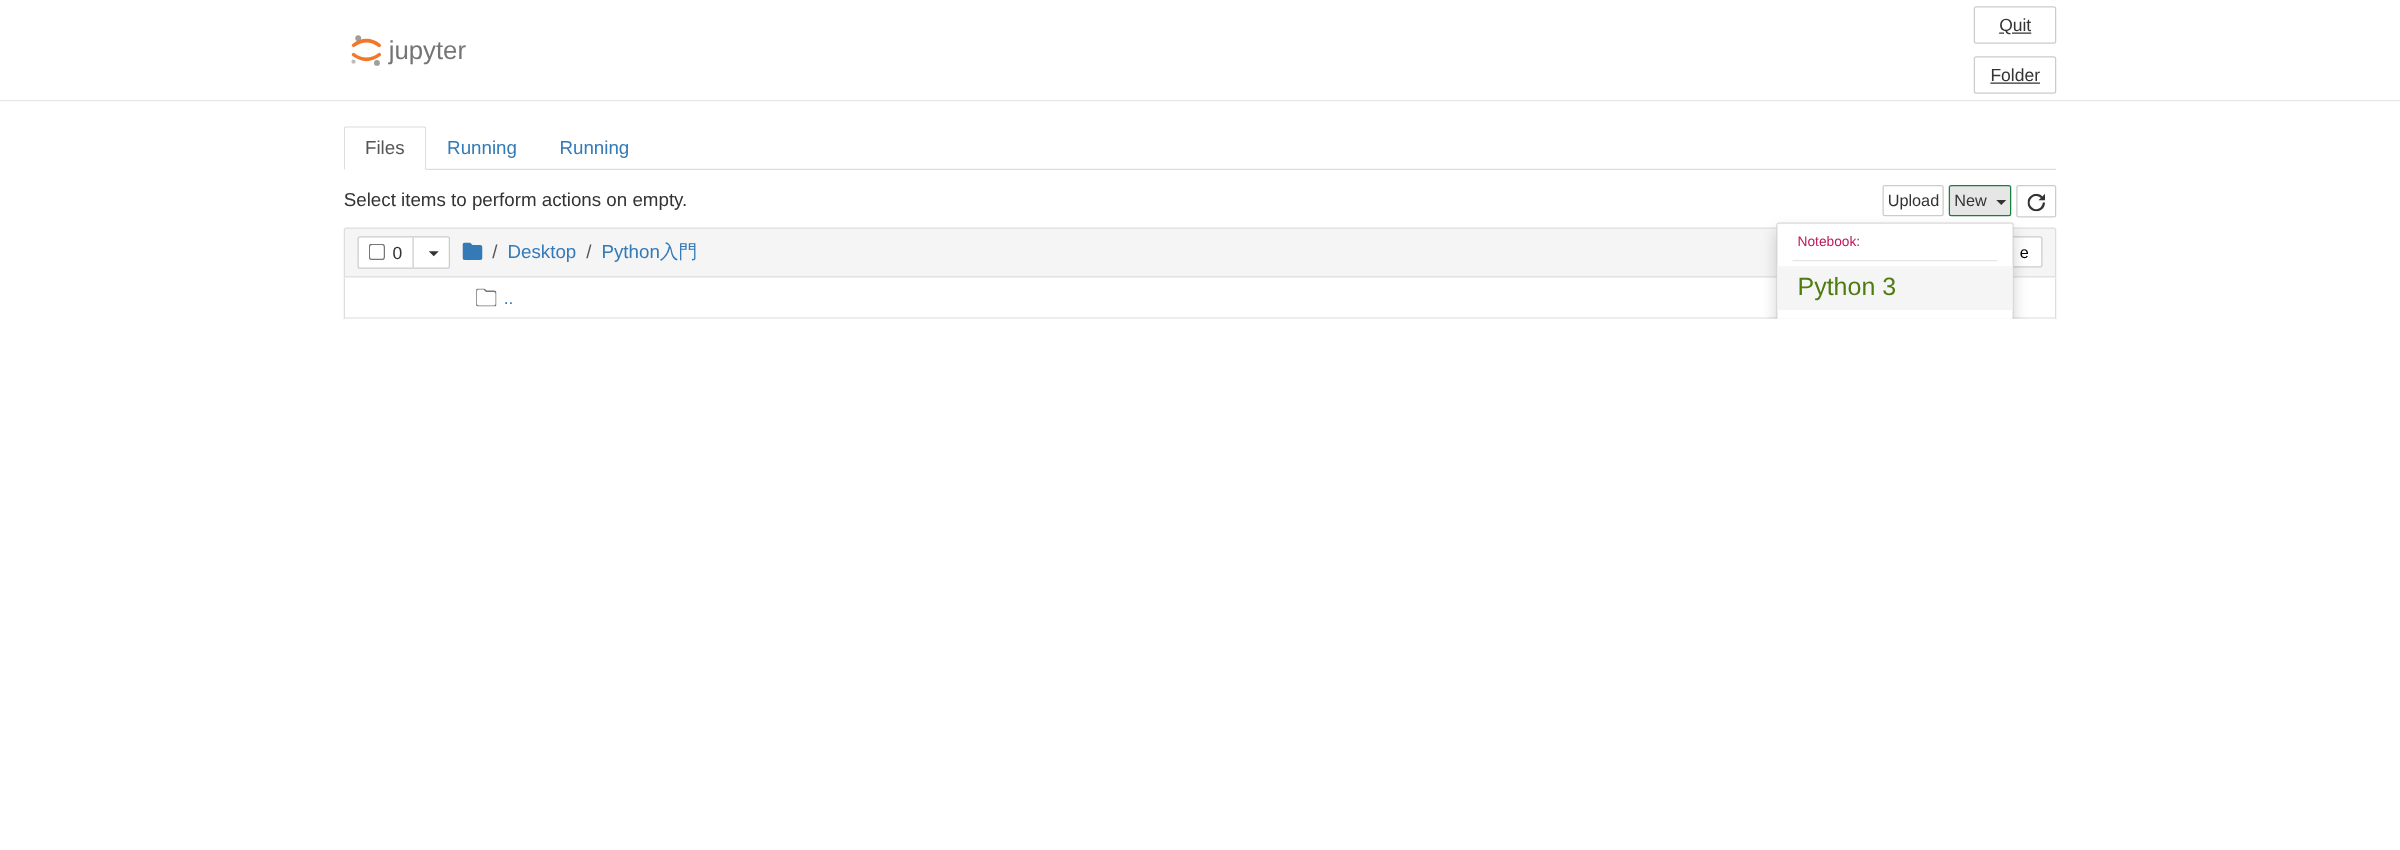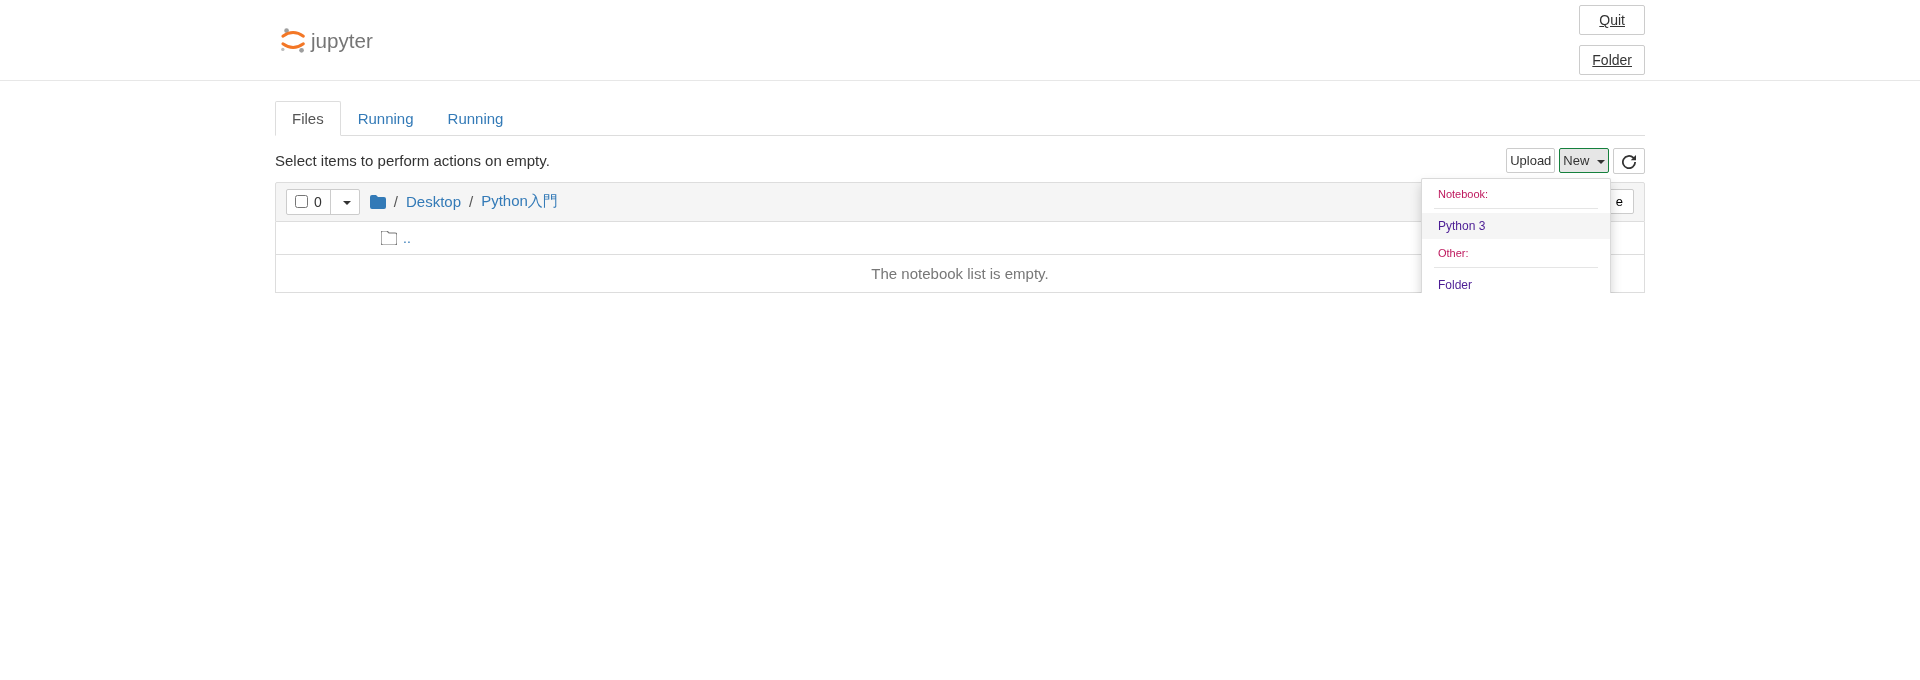--- a/index.html
+++ b/index.html
@@ -165,22 +165,22 @@
   padding: 5px 0;
   z-index: 1000;
 }
 .dropdown-header {
   color: #be185d;
   font-size: 11px;
   padding: 4px 16px;
 }
 .dropdown-item {
   padding: 6px 16px;
-  font-size: 12px;
-  color: #4c1d95;
+  font-size: 20px;
+  color: #4d7c0f;
   cursor: pointer;
 }
 .dropdown-item.highlight { background: #f5f5f5; }
 .dropdown-divider {
   height: 1px;
   background: #e5e5e5;
   margin: 4px 12px;
 }
 .arrow-down {
   display: inline-block;
@@ -279,14 +279,13 @@
   <div class="list-row">
     <div class="checkbox-spacer"></div>
     <span class="folder-small">
       <svg class="folder-svg" viewBox="0 0 16 14">
           <path fill="#777" d="M0 2a2 2 0 0 1 2-2h4l2 2h6a2 2 0 0 1 2 2v8a2 2 0 0 1-2 2H2a2 2 0 0 1-2-2V2z" fill-opacity="0" stroke="#777" stroke-width="1.2"></path>
         </svg>
     </span>
     <a class="dotdot">..</a>
   </div>
 
-  <div class="empty-row">The notebook list is empty.</div>
 </div>
 
 </body></html>

